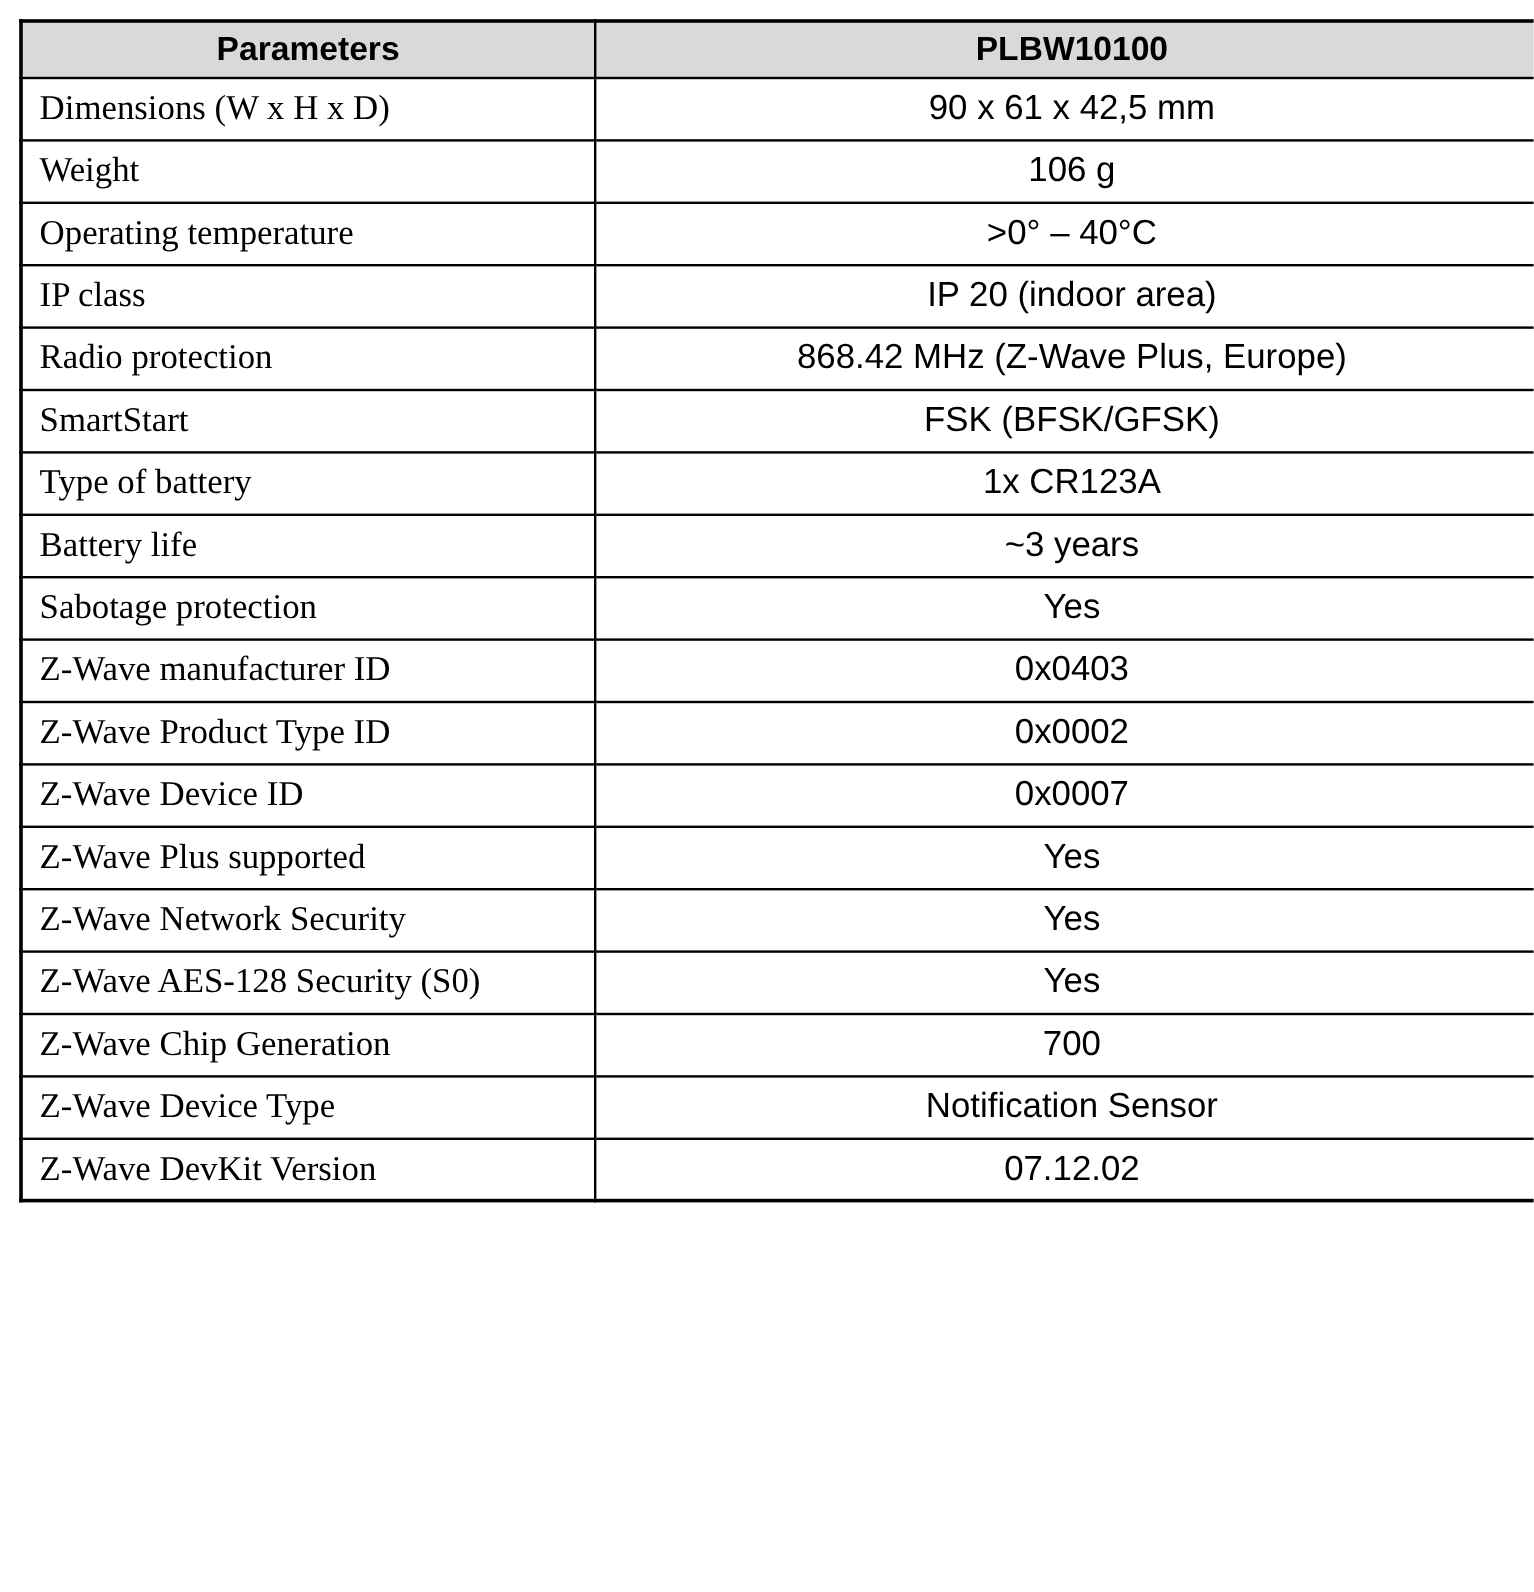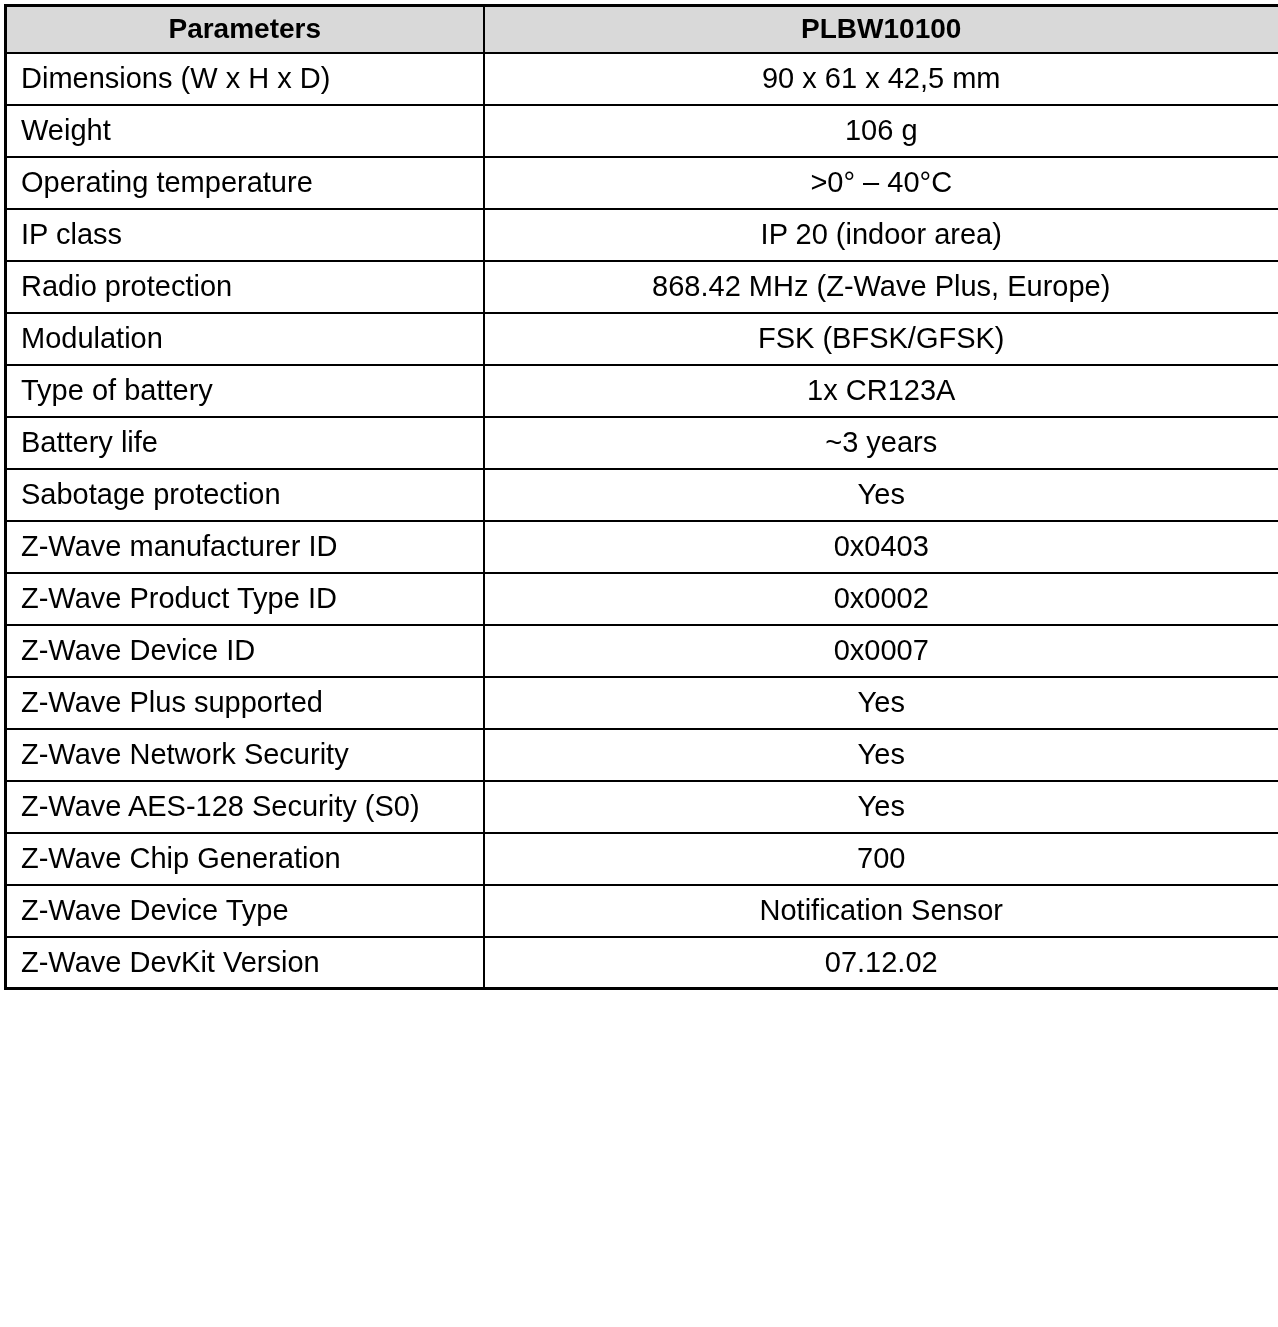--- a/index.html
+++ b/index.html
@@ -4,21 +4,21 @@
 <style>
   * { box-sizing: border-box; }
   html, body {
     margin: 0;
     padding: 0;
     background: #ffffff;
     font-family: "Liberation Sans", sans-serif;
   }
   .page {
     width: 1172px;
-    padding: 4px;
+    padding: 16px;
   }
   table.spec-table {
     width: 1274px;
     border-collapse: collapse;
     table-layout: fixed;
     border: 3px solid #000000;
   }
   table.spec-table col.col-param { width: 478px; }
   table.spec-table col.col-value { width: 796px; }
   th, td {
@@ -36,20 +36,21 @@
     font-size: 28px;
     padding: 4px 8px;
   }
   td {
     height: 52px;
     padding: 4px 8px;
   }
   td.param-cell {
     text-align: left;
     padding-left: 14px;
+    font-family: Liberation Serif, serif;
   }
   td.value-cell {
     text-align: center;
   }
 </style>
 </head>
 <body>
 
 <div class="page">
   <table class="spec-table">
@@ -78,21 +79,21 @@
         </tr>
         <tr>
           <td class="param-cell">IP class</td>
           <td class="value-cell">IP 20 (indoor area)</td>
         </tr>
         <tr>
           <td class="param-cell">Radio protection</td>
           <td class="value-cell">868.42 MHz (Z-Wave Plus, Europe)</td>
         </tr>
         <tr>
-          <td class="param-cell">Modulation</td>
+          <td class="param-cell">SmartStart</td>
           <td class="value-cell">FSK (BFSK/GFSK)</td>
         </tr>
         <tr>
           <td class="param-cell">Type of battery</td>
           <td class="value-cell">1x CR123A</td>
         </tr>
         <tr>
           <td class="param-cell">Battery life</td>
           <td class="value-cell">~3 years</td>
         </tr>

